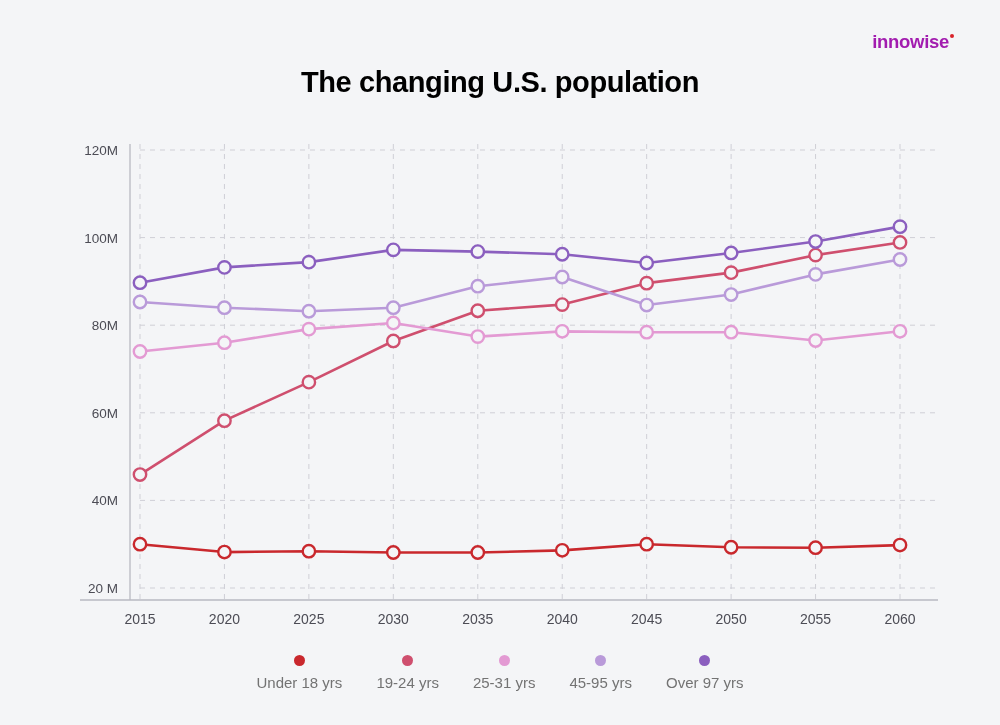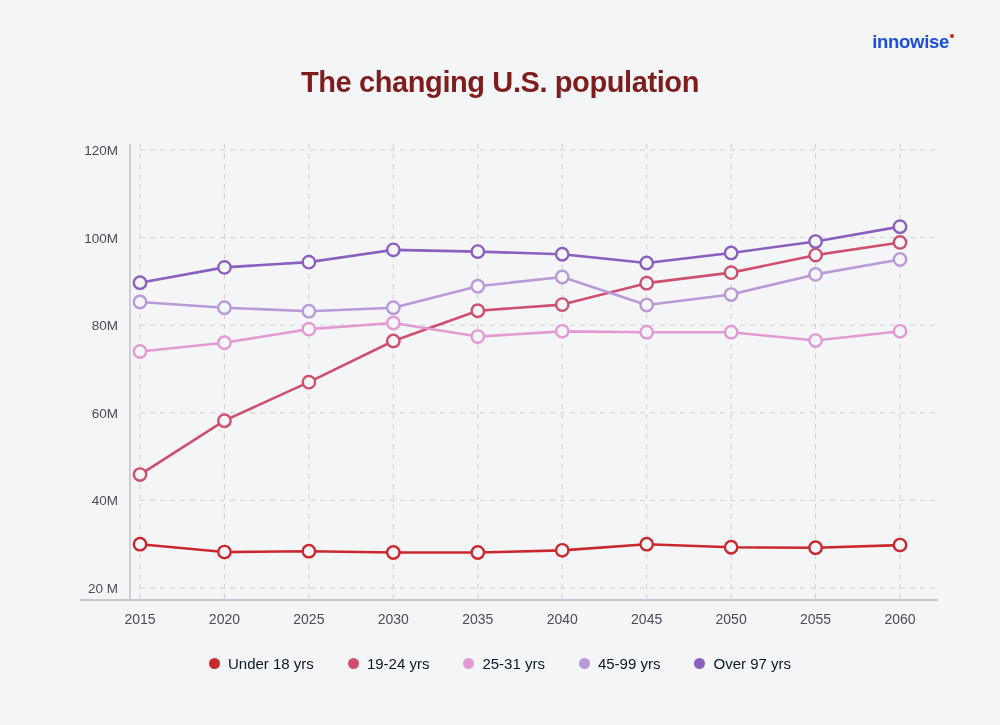--- a/index.html
+++ b/index.html
@@ -25,21 +25,21 @@
   }
 
   
   .logo {
     position: absolute;
     top: 33px;
     right: 46px;
     font-size: 18.5px;
     font-weight: 700;
     letter-spacing: -0.3px;
-    color: #1d4ed8;
+    color: #a21caf;
     line-height: 1;
   }
   .logo .dot {
     display: inline-block;
     width: 4px;
     height: 4px;
     border-radius: 50%;
     background: #d8232a;
     vertical-align: top;
     margin-left: 1px;
@@ -48,21 +48,21 @@
 
   
   .chart-title {
     position: absolute;
     top: 66px;
     left: 0;
     width: 1000px;
     text-align: center;
     font-size: 29px;
     font-weight: 700;
-    color: #7f1d1d;
+    color: #000000;
     letter-spacing: -0.4px;
   }
 
   
   .plot-wrap {
     position: absolute;
     left: 0;
     top: 0;
     width: 1000px;
     height: 725px;
@@ -118,22 +118,23 @@
     display: flex;
     justify-content: center;
     align-items: center;
     gap: 34px;
   }
   .legend-item {
     display: flex;
     align-items: center;
     gap: 8px;
     font-size: 15px;
-    color: #0f172a;
+    color: #737373;
     white-space: nowrap;
+    flex-direction: column;
   }
   .legend-swatch {
     width: 11px;
     height: 11px;
     border-radius: 50%;
     flex: 0 0 auto;
   }
 </style>
 </head>
 <body>
@@ -268,21 +269,21 @@
       <div class="legend-item">
         <span class="legend-swatch" style="background: rgb(207, 79, 110);"></span>
         <span>19-24 yrs</span>
       </div>
       <div class="legend-item">
         <span class="legend-swatch" style="background: rgb(227, 154, 211);"></span>
         <span>25-31 yrs</span>
       </div>
       <div class="legend-item">
         <span class="legend-swatch" style="background: rgb(185, 154, 217);"></span>
-        <span>45-99 yrs</span>
+        <span>45-95 yrs</span>
       </div>
       <div class="legend-item">
         <span class="legend-swatch" style="background: rgb(139, 95, 191);"></span>
         <span>Over 97 yrs</span>
       </div>
     </div>
 
 </div>
 
 </body></html>

